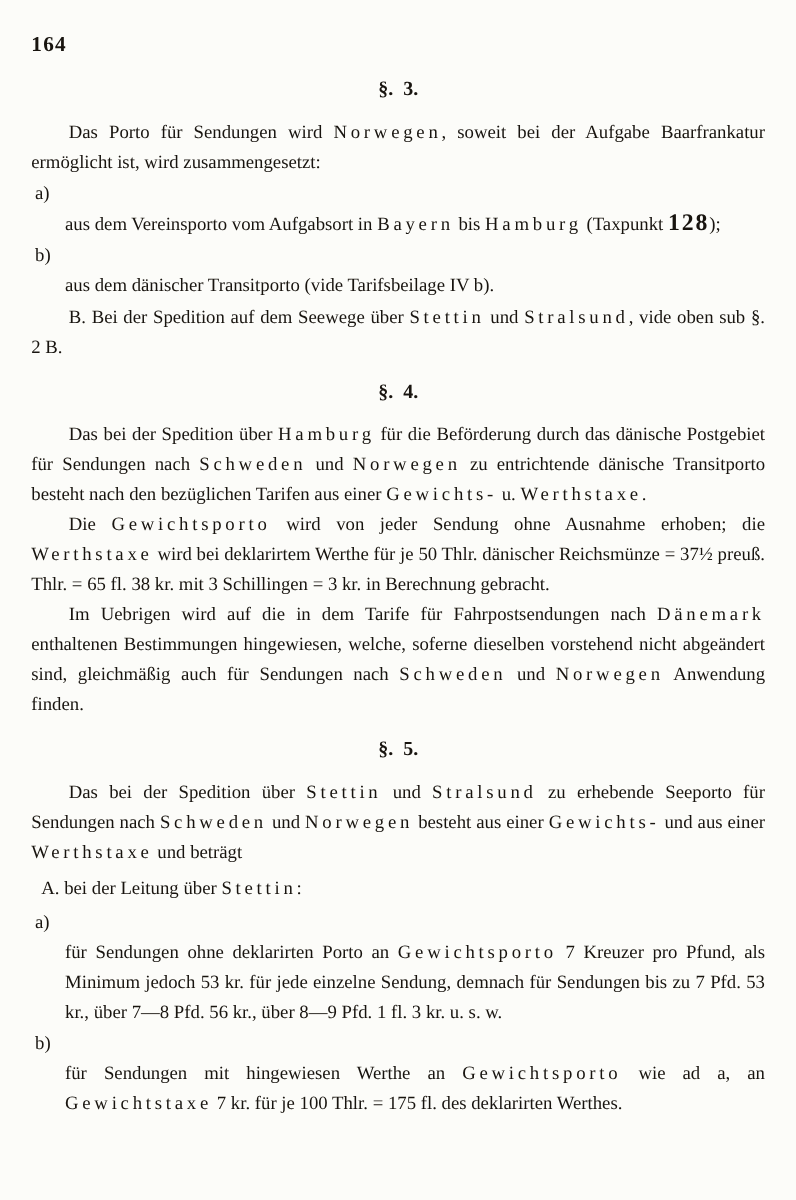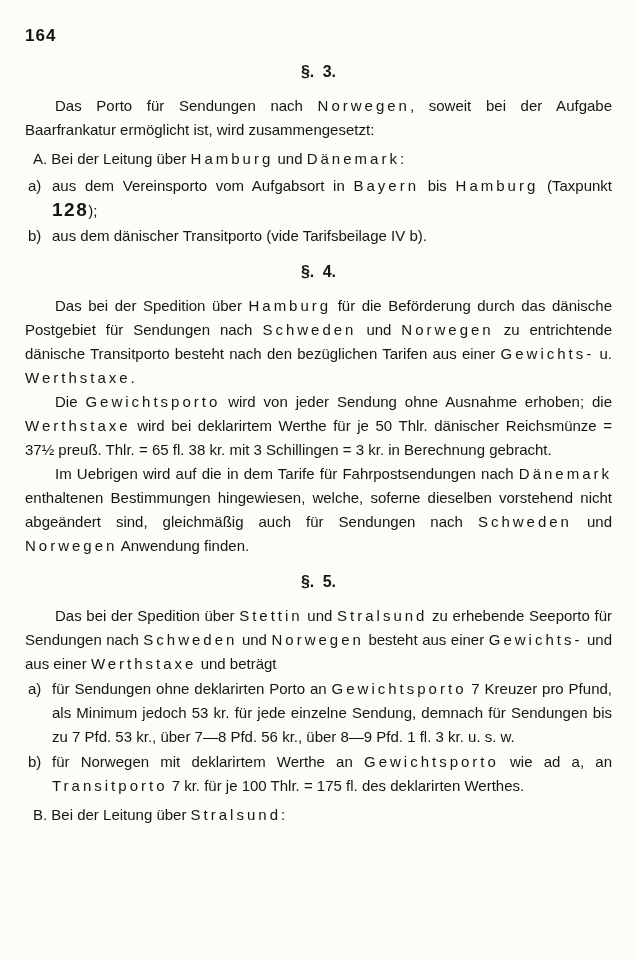--- a/index.html
+++ b/index.html
@@ -7,21 +7,21 @@
     padding: 0;
     background: #fcfcf9;
   }
   .page {
     position: relative;
     width: 637px;
     height: 896px;
     box-sizing: border-box;
     background: #fcfcf9;
     color: #18140f;
-    font-family: Liberation Sans, sans-serif;
+    font-family: Liberation Serif, serif;
     font-size: 15px;
     line-height: 24px;
     padding: 24px 25px 0 25px;
     overflow: hidden;
   }
   .page-number {
     font-weight: bold;
     font-size: 17px;
     letter-spacing: 1px;
     margin-bottom: 8px;
@@ -46,56 +46,58 @@
     display: flex;
     margin: 1px 0;
   }
   .item .marker {
     flex: 0 0 24px;
     margin-left: 3px;
   }
   .item .itext {
     flex: 1;
     text-align: justify;
+    margin-top: 24px;
   }
   .sp {
     letter-spacing: 3px;
   }
   .big {
     font-weight: bold;
     font-size: 19px;
     letter-spacing: 1.5px;
   }
 </style>
 </head>
 <body>
 
 <div class="page">
   <div class="page-number">164</div>
   <div id="text-block">
       <div class="heading">§. 3.</div>
-      <div class="para"><span>Das Porto für Sendungen nach </span><span class="sp">Norwegen</span><span>, soweit bei der Aufgabe Baarfrankatur ermöglicht ist, wird zusammengesetzt:</span></div>
-      <div class="subheading"><span>A. Bei der Leitung über </span><span class="sp">Hamburg</span><span> und </span><span class="sp">Dänemark</span><span>:</span></div>
+      <div class="para"><span>Das Porto für Sendungen wird </span><span class="sp">Norwegen</span><span>, soweit bei der Aufgabe Baarfrankatur ermöglicht ist, wird zusammengesetzt:</span></div>
       <div class="item">
         <span class="marker">a)</span>
         <span class="itext"><span>aus dem Vereinsporto vom Aufgabsort in </span><span class="sp">Bayern</span><span> bis </span><span class="sp">Hamburg</span><span> (Taxpunkt </span><span class="big">128</span><span>);</span></span>
       </div>
       <div class="item">
         <span class="marker">b)</span>
         <span class="itext"><span>aus dem dänischer Transitporto (vide Tarifsbeilage IV b).</span></span>
       </div>
+      <div class="para"><span>B. Bei der Spedition auf dem Seewege über </span><span class="sp">Stettin</span><span> und </span><span class="sp">Stralsund</span><span>, vide oben sub §. 2 B.</span></div>
       <div class="heading">§. 4.</div>
       <div class="para"><span>Das bei der Spedition über </span><span class="sp">Hamburg</span><span> für die Beförderung durch das dänische Postgebiet für Sendungen nach </span><span class="sp">Schweden</span><span> und </span><span class="sp">Norwegen</span><span> zu entrichtende dänische Transitporto besteht nach den bezüglichen Tarifen aus einer </span><span class="sp">Gewichts-</span><span> u. </span><span class="sp">Werthstaxe</span><span>.</span></div>
       <div class="para"><span>Die </span><span class="sp">Gewichtsporto</span><span> wird von jeder Sendung ohne Ausnahme erhoben; die </span><span class="sp">Werthstaxe</span><span> wird bei deklarirtem Werthe für je 50 Thlr. dänischer Reichsmünze = 37½ preuß. Thlr. = 65 fl. 38 kr. mit 3 Schillingen = 3 kr. in Berechnung gebracht.</span></div>
       <div class="para"><span>Im Uebrigen wird auf die in dem Tarife für Fahrpostsendungen nach </span><span class="sp">Dänemark</span><span> enthaltenen Bestimmungen hingewiesen, welche, soferne dieselben vorstehend nicht abgeändert sind, gleichmäßig auch für Sendungen nach </span><span class="sp">Schweden</span><span> und </span><span class="sp">Norwegen</span><span> Anwendung finden.</span></div>
       <div class="heading">§. 5.</div>
       <div class="para"><span>Das bei der Spedition über </span><span class="sp">Stettin</span><span> und </span><span class="sp">Stralsund</span><span> zu erhebende Seeporto für Sendungen nach </span><span class="sp">Schweden</span><span> und </span><span class="sp">Norwegen</span><span> besteht aus einer </span><span class="sp">Gewichts-</span><span> und aus einer </span><span class="sp">Werthstaxe</span><span> und beträgt</span></div>
+      <div class="subheading"><span>A. bei der Leitung über </span><span class="sp">Stettin</span><span>:</span></div>
       <div class="item">
         <span class="marker">a)</span>
         <span class="itext"><span>für Sendungen ohne deklarirten Porto an </span><span class="sp">Gewichtsporto</span><span> 7 Kreuzer pro Pfund, als Minimum jedoch 53 kr. für jede einzelne Sendung, demnach für Sendungen bis zu 7 Pfd. 53 kr., über 7—8 Pfd. 56 kr., über 8—9 Pfd. 1 fl. 3 kr. u. s. w.</span></span>
       </div>
       <div class="item">
         <span class="marker">b)</span>
-        <span class="itext"><span>für Norwegen mit deklarirtem Werthe an </span><span class="sp">Gewichtsporto</span><span> wie ad a, an </span><span class="sp">Transitporto</span><span> 7 kr. für je 100 Thlr. = 175 fl. des deklarirten Werthes.</span></span>
+        <span class="itext"><span>für Sendungen mit hingewiesen Werthe an </span><span class="sp">Gewichtsporto</span><span> wie ad a, an </span><span class="sp">Gewichtstaxe</span><span> 7 kr. für je 100 Thlr. = 175 fl. des deklarirten Werthes.</span></span>
       </div>
       <div class="subheading"><span>B. Bei der Leitung über </span><span class="sp">Stralsund</span><span>:</span></div>
     </div>
 </div>
 
 </body></html>

